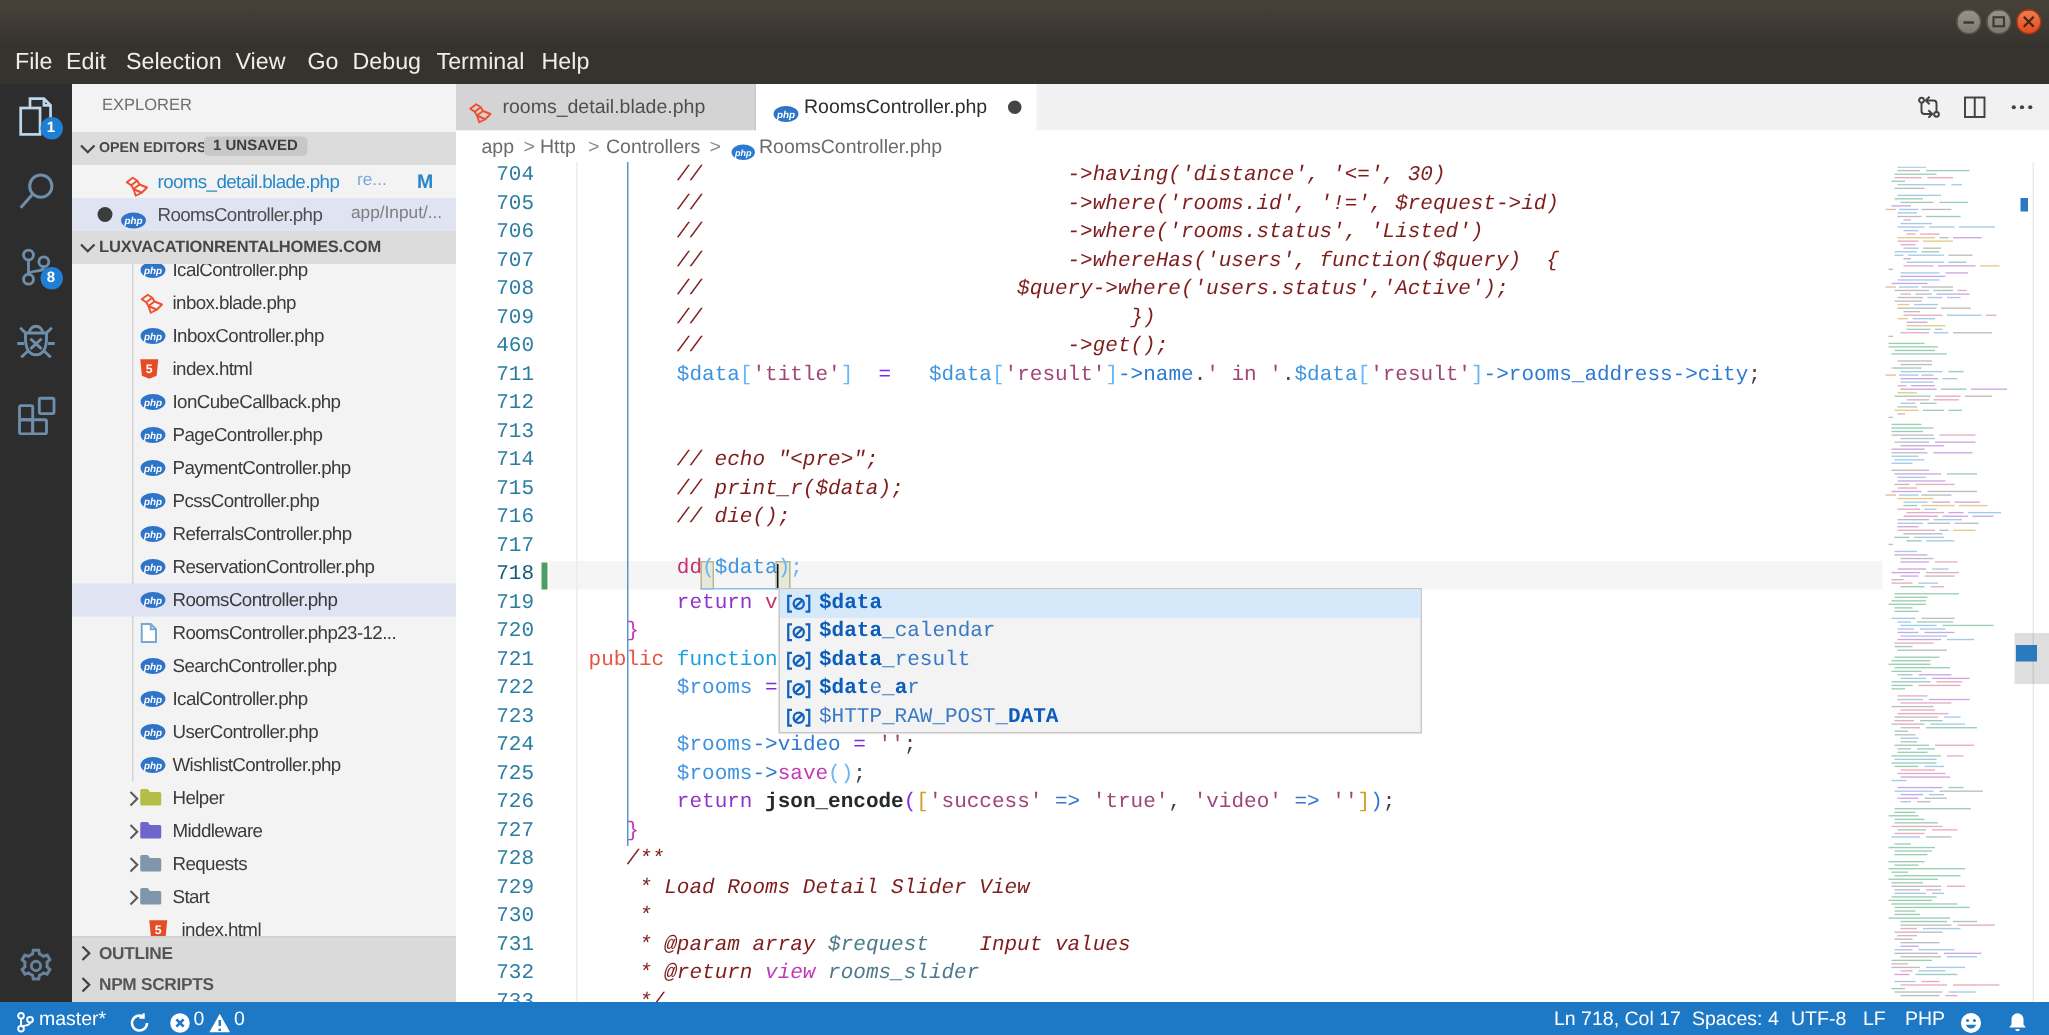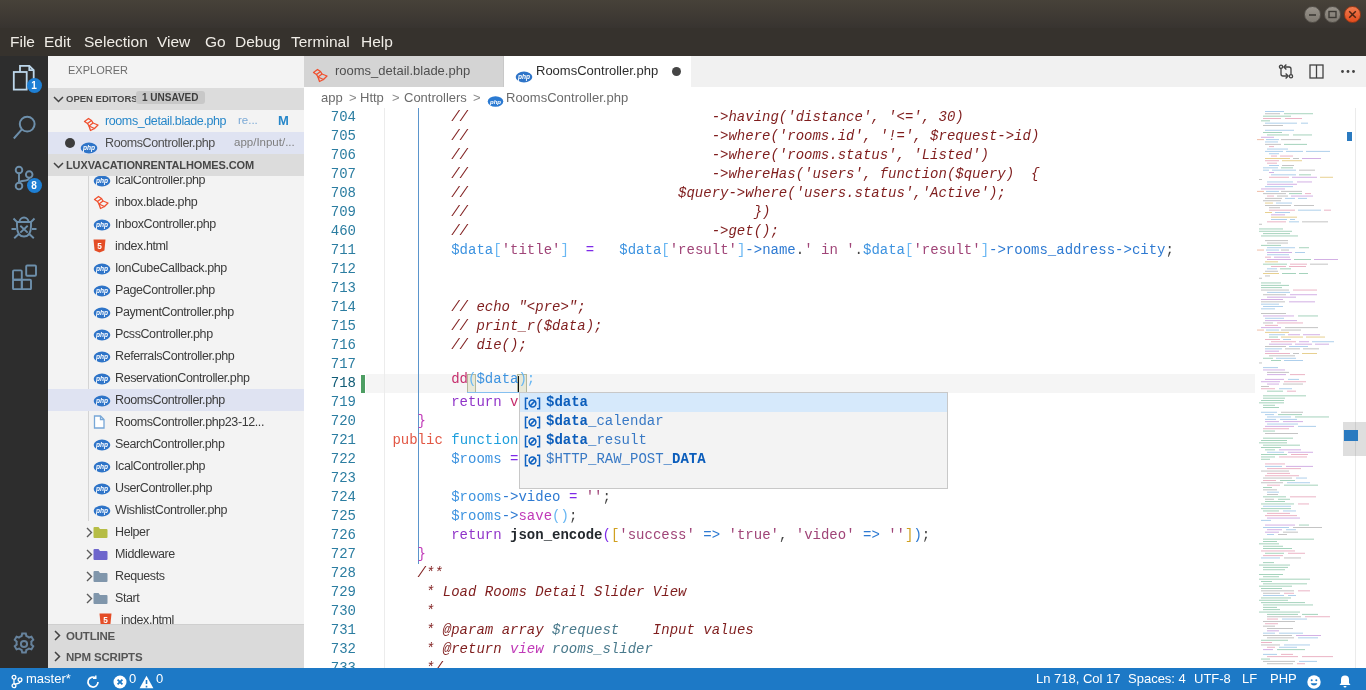--- a/index.html
+++ b/index.html
@@ -810,20 +810,28 @@
               <path d="M5.9 9.1 L11.1 3.9"></path>
             </g>
           </svg></span><span class="slab"><b>$data</b>_result</span></div>
       <div class="srow"><span class="sic"><svg width="17" height="13" viewBox="0 0 17 13">
             <g fill="none" stroke="#0f62c1" stroke-width="1.5">
               <path d="M4 1.2 H1.5 V11.8 H4"></path>
               <path d="M13 1.2 H15.5 V11.8 H13"></path>
               <circle cx="8.5" cy="6.5" r="3.4"></circle>
               <path d="M5.9 9.1 L11.1 3.9"></path>
             </g>
+          </svg></span><span class="slab"><b>$dat</b>e_<b>a</b>r</span></div>
+      <div class="srow"><span class="sic"><svg width="17" height="13" viewBox="0 0 17 13">
+            <g fill="none" stroke="#0f62c1" stroke-width="1.5">
+              <path d="M4 1.2 H1.5 V11.8 H4"></path>
+              <path d="M13 1.2 H15.5 V11.8 H13"></path>
+              <circle cx="8.5" cy="6.5" r="3.4"></circle>
+              <path d="M5.9 9.1 L11.1 3.9"></path>
+            </g>
           </svg></span><span class="slab">$HTTP_RAW_POST_<b>DATA</b></span></div>
     </div>
 </div>
 <div id="statusbar">
  <span class="st" style="left:10px"><svg width="13" height="15" viewBox="0 0 13 15" style="margin-top:3px">
         <g fill="none" stroke="#fff" stroke-width="1.3">
           <circle cx="4" cy="3.2" r="1.9"></circle>
           <circle cx="4" cy="11.8" r="1.9"></circle>
           <circle cx="10" cy="5.8" r="1.9"></circle>
           <path d="M4 5.1 V9.9 M10 7.7 C10 10.2 5.8 9.3 4.3 10.5"></path>

